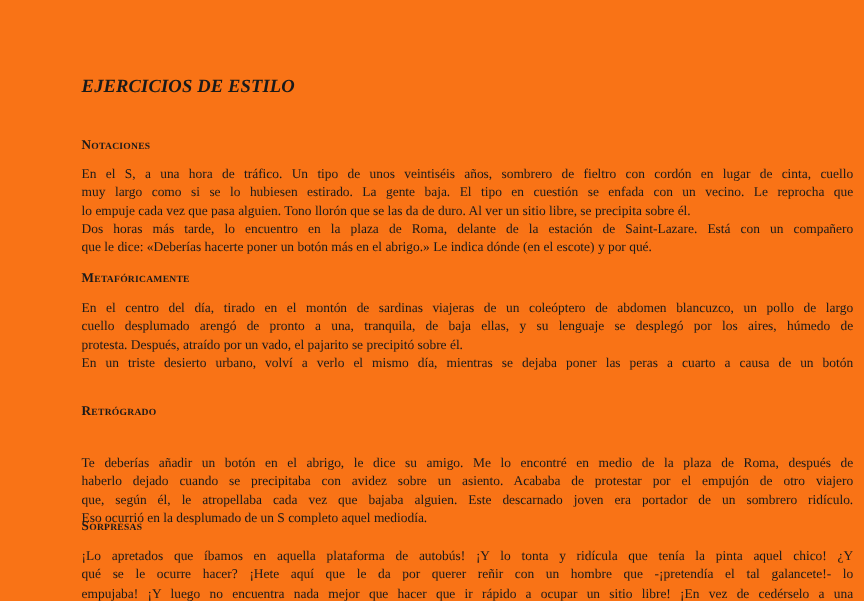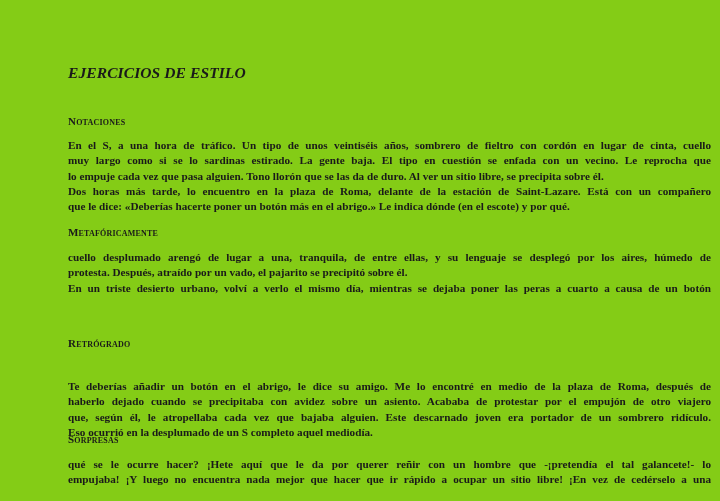--- a/index.html
+++ b/index.html
@@ -1,55 +1,57 @@
 <!DOCTYPE html>
 <html><head>
 <meta charset="utf-8">
 <style>
   html, body { margin:0; padding:0; background:#ffffff; }
   body { width:720px; height:501px; overflow:hidden; position:relative;
          font-family:"Liberation Serif", serif; color:#1a1a1a; }
-  .page { position:absolute; left:0; top:0; width:720px; height:501px; background:#84cc16; }
+  .page { position:absolute; left:0; top:0; width:720px; height:501px; background:#f97316; }
   .title { position:absolute; left:68px; top:64px; font-size:15.5px; font-weight:bold; font-style:italic;
            letter-spacing:0.1px; margin:0; }
   .sec-head { position:absolute; left:68px; font-size:11px; font-weight:bold; font-variant:small-caps;
               margin:0; letter-spacing:0.2px; }
   .para { position:absolute; left:68px; width:643px; font-size:11.2px; line-height:15.3px; margin:0;
           text-align:justify; }
-  .para .ln { display:block; white-space:nowrap; text-align:justify; text-align-last:justify;font-weight:bold; }
+  .para .ln { display:block; white-space:nowrap; text-align:justify; text-align-last:justify; }
   .para .ln.last { text-align-last:left; }
 </style>
 </head>
 <body>
 
 <div class="page">
   <h1 class="title">EJERCICIOS DE ESTILO</h1>
 
   <h2 class="sec-head" style="top:115px">Notaciones</h2>
   <div class="para" style="top:138px">
     <span class="ln">En el S, a una hora de tráfico. Un tipo de unos veintiséis años, sombrero de fieltro con cordón en lugar de cinta, cuello</span>
-    <span class="ln">muy largo como si se lo sardinas estirado. La gente baja. El tipo en cuestión se enfada con un vecino. Le reprocha que</span>
+    <span class="ln">muy largo como si se lo hubiesen estirado. La gente baja. El tipo en cuestión se enfada con un vecino. Le reprocha que</span>
     <span class="ln last">lo empuje cada vez que pasa alguien. Tono llorón que se las da de duro. Al ver un sitio libre, se precipita sobre él.</span>
     <span class="ln">Dos horas más tarde, lo encuentro en la plaza de Roma, delante de la estación de Saint-Lazare. Está con un compañero</span>
     <span class="ln last">que le dice: «Deberías hacerte poner un botón más en el abrigo.» Le indica dónde (en el escote) y por qué.</span>
   </div>
 
   <h2 class="sec-head" style="top:226px">Metafóricamente</h2>
   <div class="para" style="top:250px">
-    <span class="ln">cuello desplumado arengó de lugar a una, tranquila, de entre ellas, y su lenguaje se desplegó por los aires, húmedo de</span>
+    <span class="ln">En el centro del día, tirado en el montón de sardinas viajeras de un coleóptero de abdomen blancuzco, un pollo de largo</span>
+    <span class="ln">cuello desplumado arengó de pronto a una, tranquila, de baja ellas, y su lenguaje se desplegó por los aires, húmedo de</span>
     <span class="ln last">protesta. Después, atraído por un vado, el pajarito se precipitó sobre él.</span>
     <span class="ln">En un triste desierto urbano, volví a verlo el mismo día, mientras se dejaba poner las peras a cuarto a causa de un botón</span>
   </div>
 
   <h2 class="sec-head" style="top:337px">Retrógrado</h2>
   <div class="para" style="top:379px">
     <span class="ln">Te deberías añadir un botón en el abrigo, le dice su amigo. Me lo encontré en medio de la plaza de Roma, después de</span>
     <span class="ln">haberlo dejado cuando se precipitaba con avidez sobre un asiento. Acababa de protestar por el empujón de otro viajero</span>
     <span class="ln">que, según él, le atropellaba cada vez que bajaba alguien. Este descarnado joven era portador de un sombrero ridículo.</span>
     <span class="ln last">Eso ocurrió en la desplumado de un S completo aquel mediodía.</span>
   </div>
 
   <h2 class="sec-head" style="top:433px">Sorpresas</h2>
   <div class="para" style="top:457px">
+    <span class="ln">¡Lo apretados que íbamos en aquella plataforma de autobús! ¡Y lo tonta y ridícula que tenía la pinta aquel chico! ¿Y</span>
     <span class="ln">qué se le ocurre hacer? ¡Hete aquí que le da por querer reñir con un hombre que -¡pretendía el tal galancete!- lo</span>
     <span class="ln">empujaba! ¡Y luego no encuentra nada mejor que hacer que ir rápido a ocupar un sitio libre! ¡En vez de cedérselo a una</span>
   </div>
 </div>
 
 </body></html>

